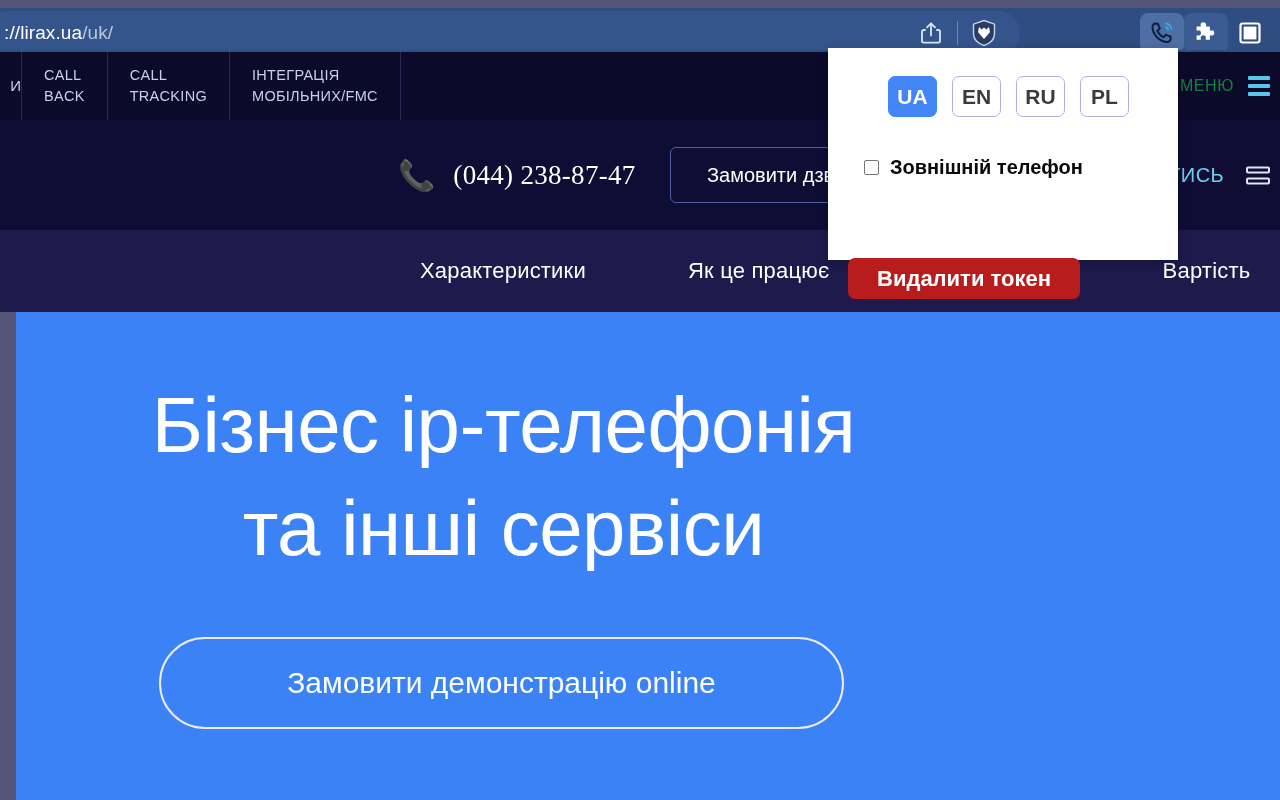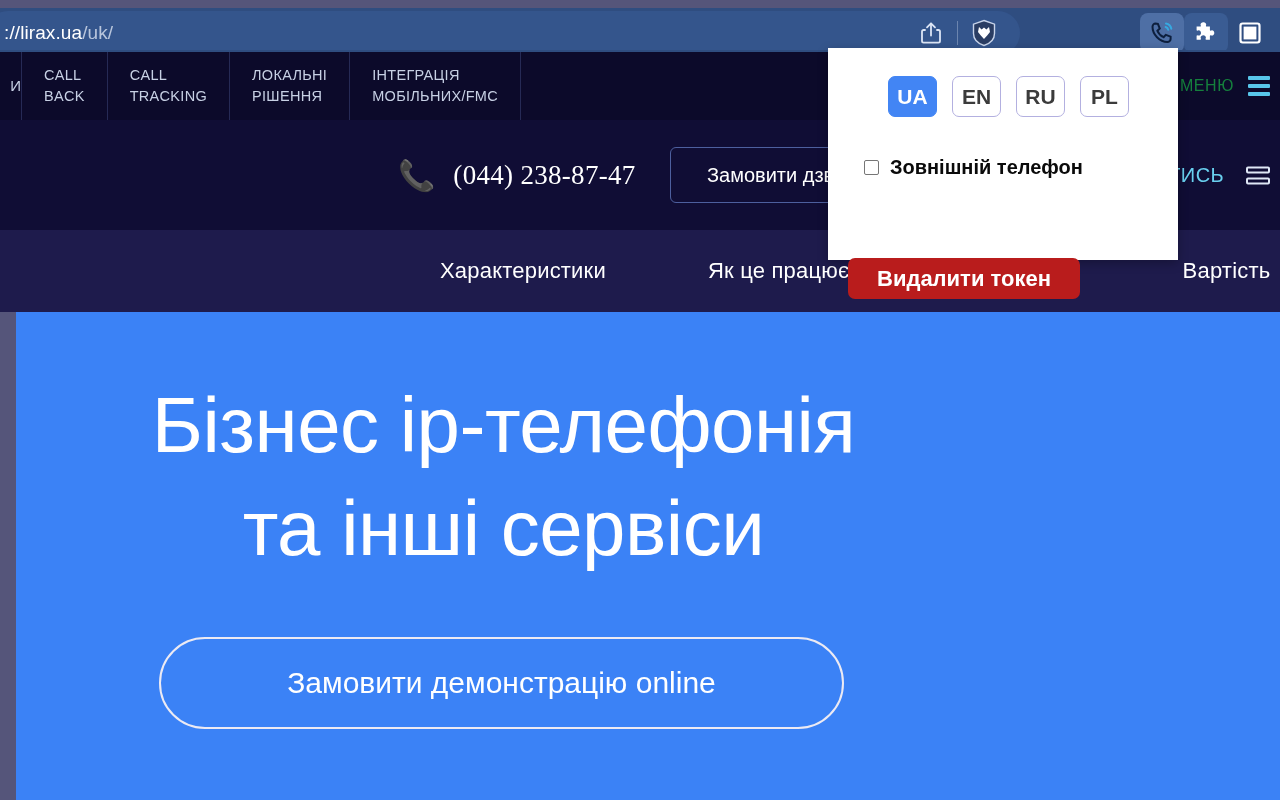--- a/index.html
+++ b/index.html
@@ -120,21 +120,21 @@
   }
 
   
   .subnav {
     position: absolute; top: 230px; left: 0; width: 1280px; height: 82px;
     background: #1e1b4c;
     display: flex; align-items: center;
   }
   .subnav-inner {
     position: absolute; left: 420px; right: 0; top: 0; bottom: 0;
-    display: flex; align-items: center; margin-left: 20px;
+    display: flex; align-items: center;
   }
   .subnav-item {
     color: #ffffff; font-size: 22px; letter-spacing: .2px; white-space: nowrap;
   }
   .subnav-item + .subnav-item { margin-left: 102px; }
 
   
   .hero {
     position: absolute; top: 312px; left: 0; width: 1280px; height: 488px;
     background: #3b82f6;
@@ -244,22 +244,20 @@
       </div>
     </div>
   </div>
 
   <div class="site-topnav">
     <div class="topnav-cut">И</div>
     <div class="topnav-item">CALL
 BACK</div>
     <div class="topnav-item">CALL
 TRACKING</div>
-    <div class="topnav-item">ЛОКАЛЬНІ
-РІШЕННЯ</div>
     <div class="topnav-item">ІНТЕГРАЦІЯ
 МОБІЛЬНИХ/FMC</div>
     <div class="topnav-spacer"></div>
     <div class="topnav-right">
       <span class="chev">▼</span>
       <span class="menu-label">МЕНЮ</span>
       <span class="hamburger">
         <span></span>
           <span></span>
           <span></span>

